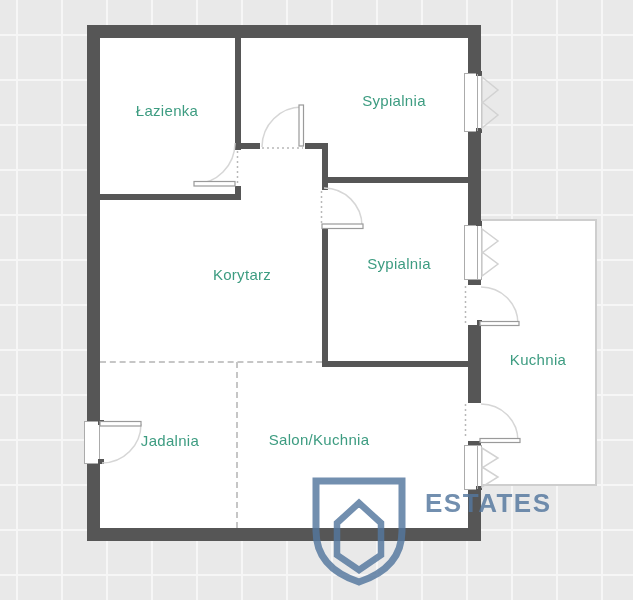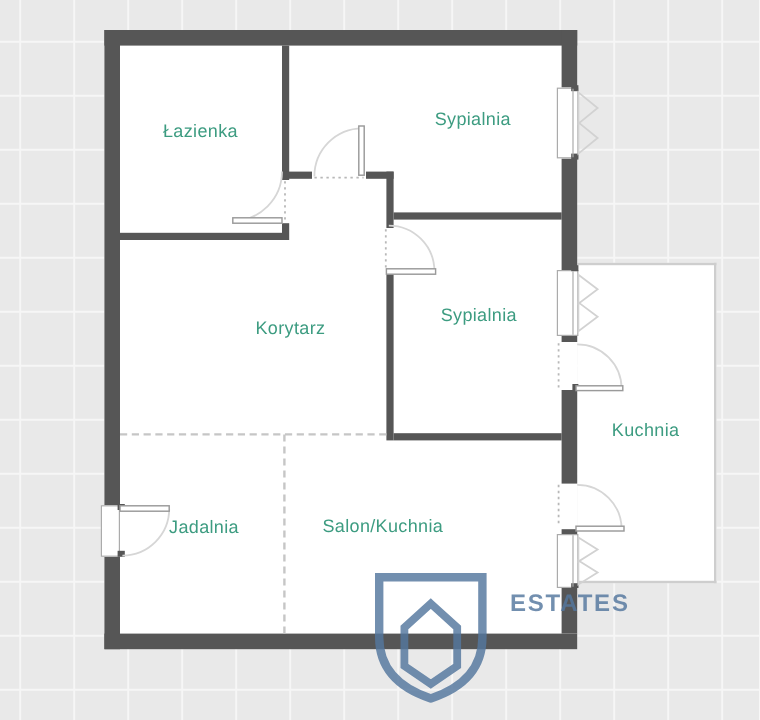--- a/index.html
+++ b/index.html
@@ -23,21 +23,21 @@
     position:absolute;transform:translate(-50%,-50%);
     font-size:15px;color:#3d9c81;white-space:nowrap;letter-spacing:.3px;
   }
   .dash-h{position:absolute;border-top:2px dashed #c6c6c6;height:0;}
   .dash-v{position:absolute;border-left:2px dashed #c6c6c6;width:0;}
   #linework{position:absolute;left:0;top:0;}
   .logo{position:absolute;left:293px;top:475px;width:345px;height:125px;opacity:.82;color:#54779e;}
   .logo-shield{position:absolute;left:19px;top:2px;}
   .logo-text{position:absolute;left:132px;top:14px;font-weight:bold;}
   .logo-l1{font-size:37px;line-height:37px;letter-spacing:1px;}
-  .logo-l2{font-size:20px;line-height:25px;letter-spacing:1.5px;margin-top:2px;}
+  .logo-l2{font-size:26px;line-height:25px;letter-spacing:1.5px;margin-top:2px;}
 </style>
 </head>
 <body>
 
 <div id="canvas">
 
   <div class="abs" style="left:481px;top:219px;width:116px;height:267px;background:#fff;
               border:2px solid #cecece;border-left:none;box-sizing:border-box;"></div>
 
   <div class="abs" style="left:87px;top:25px;width:394px;height:516px;background:#fff;"></div>

